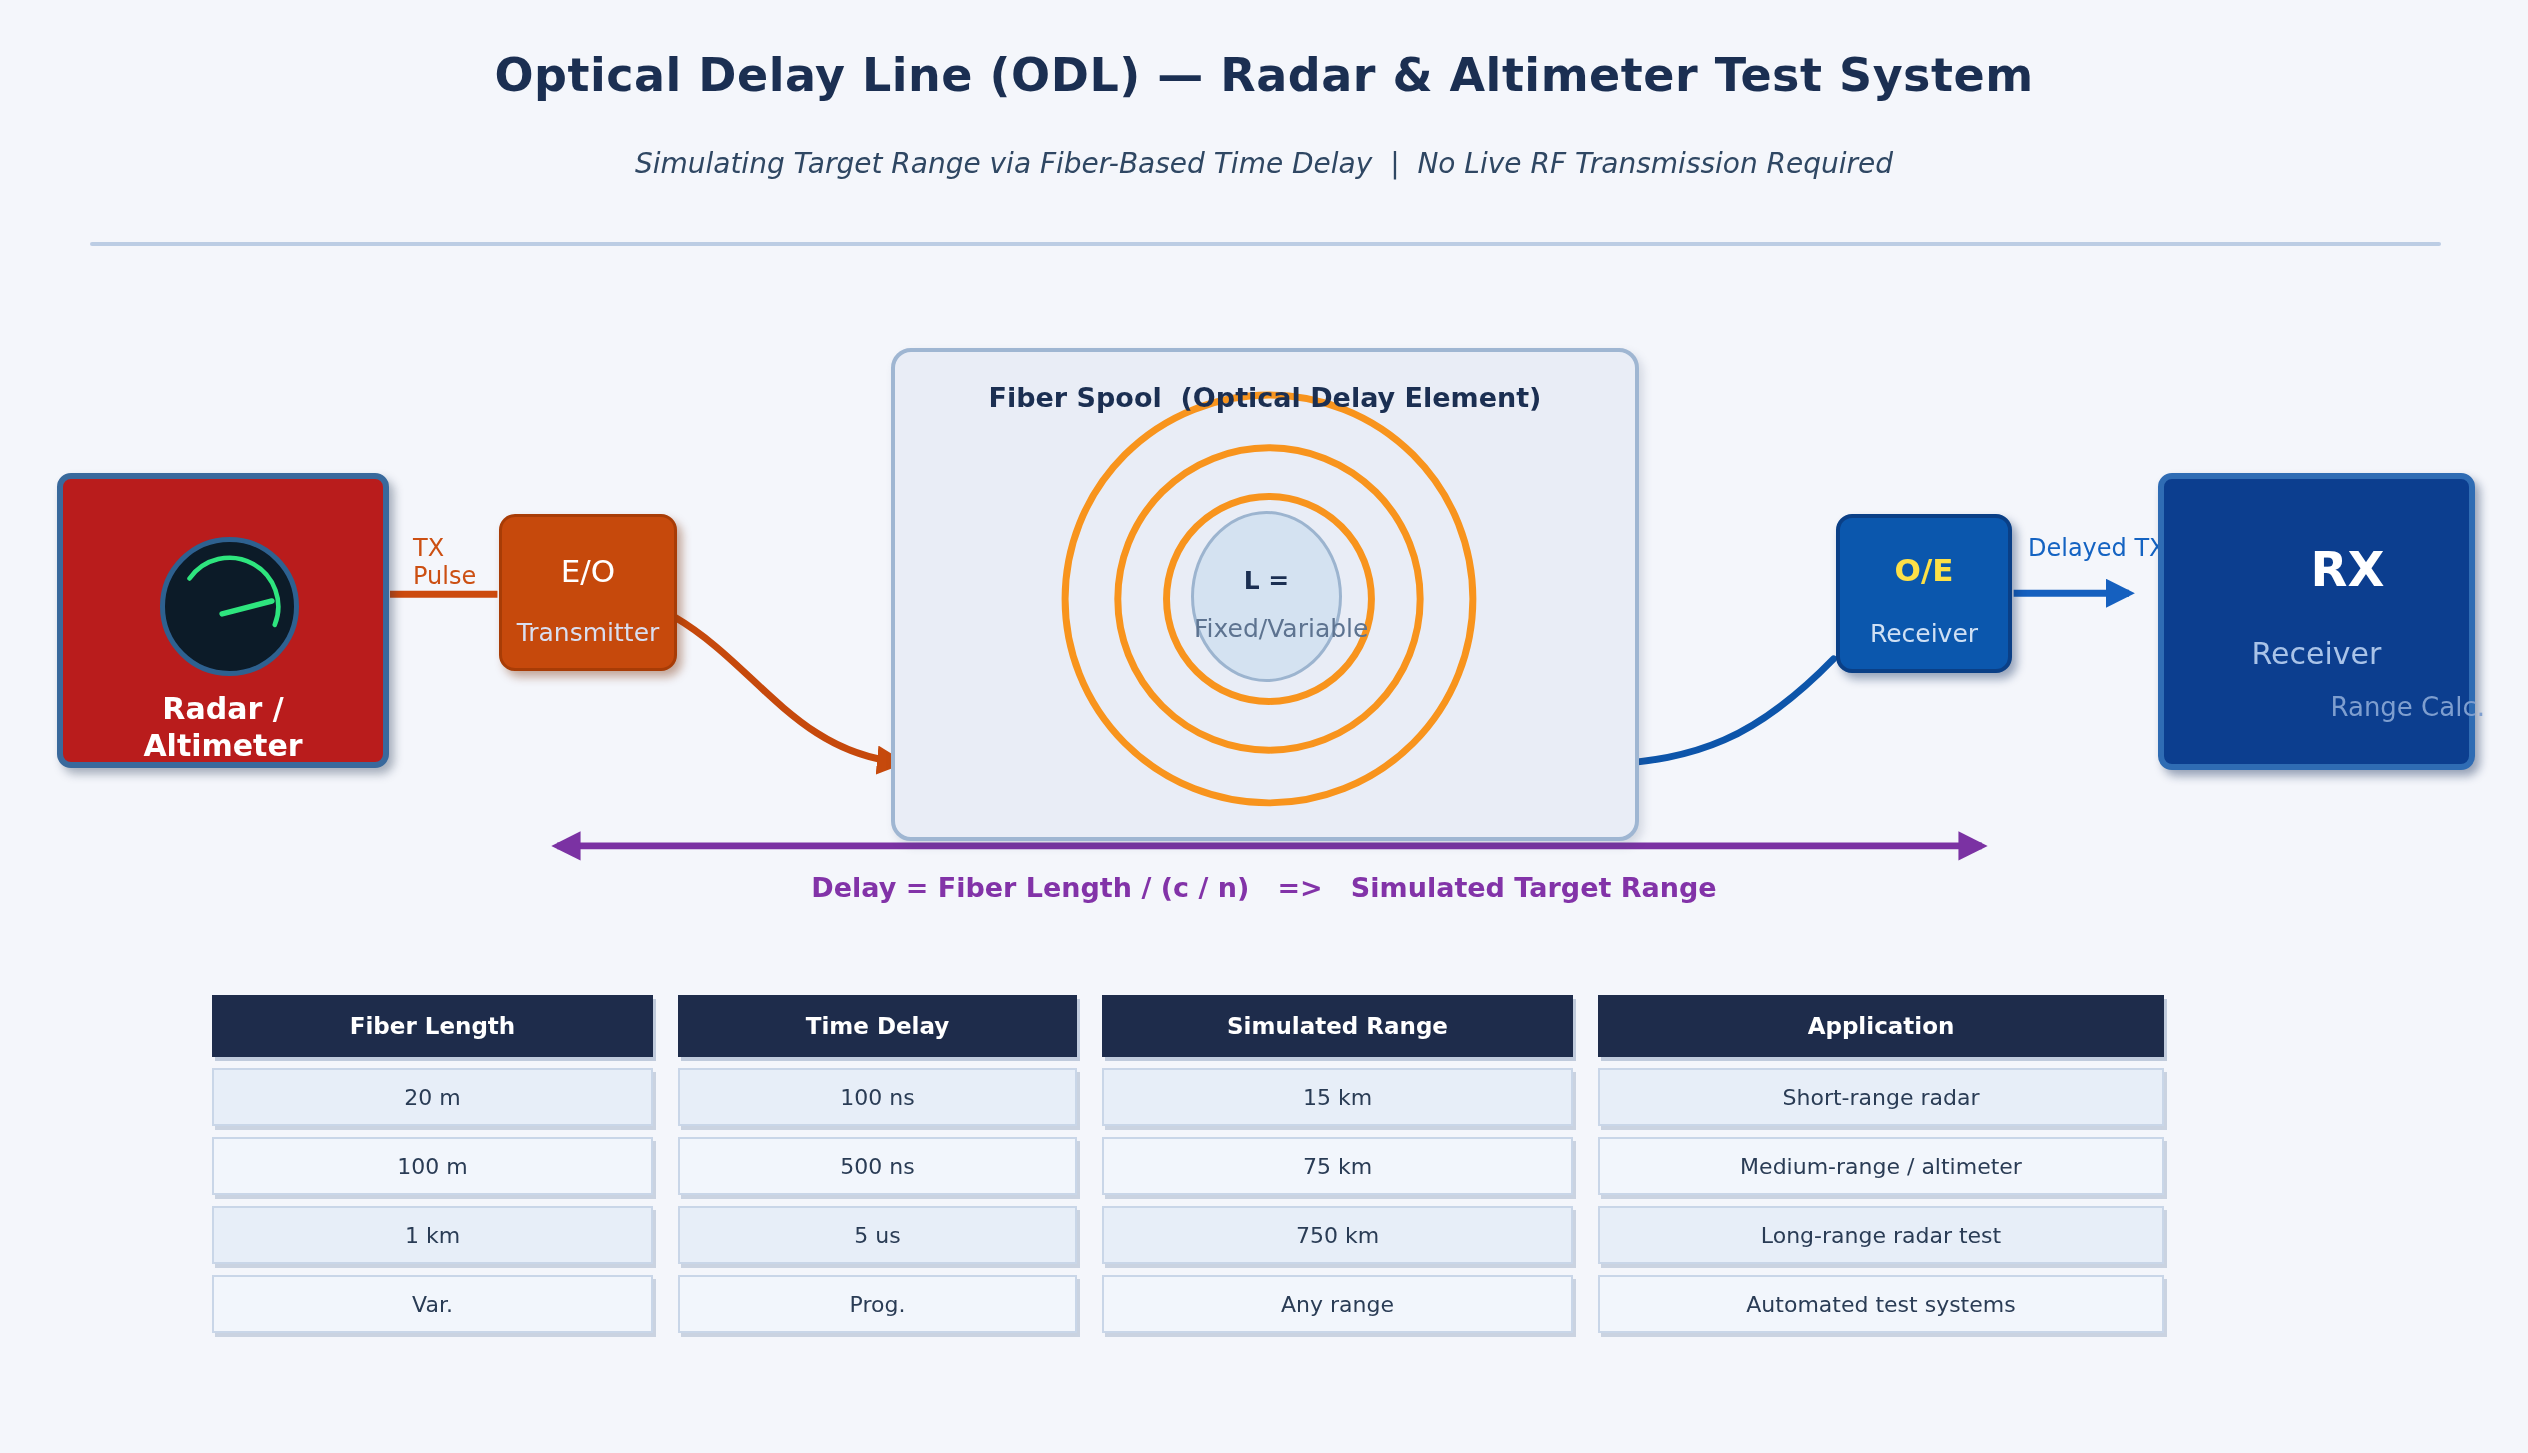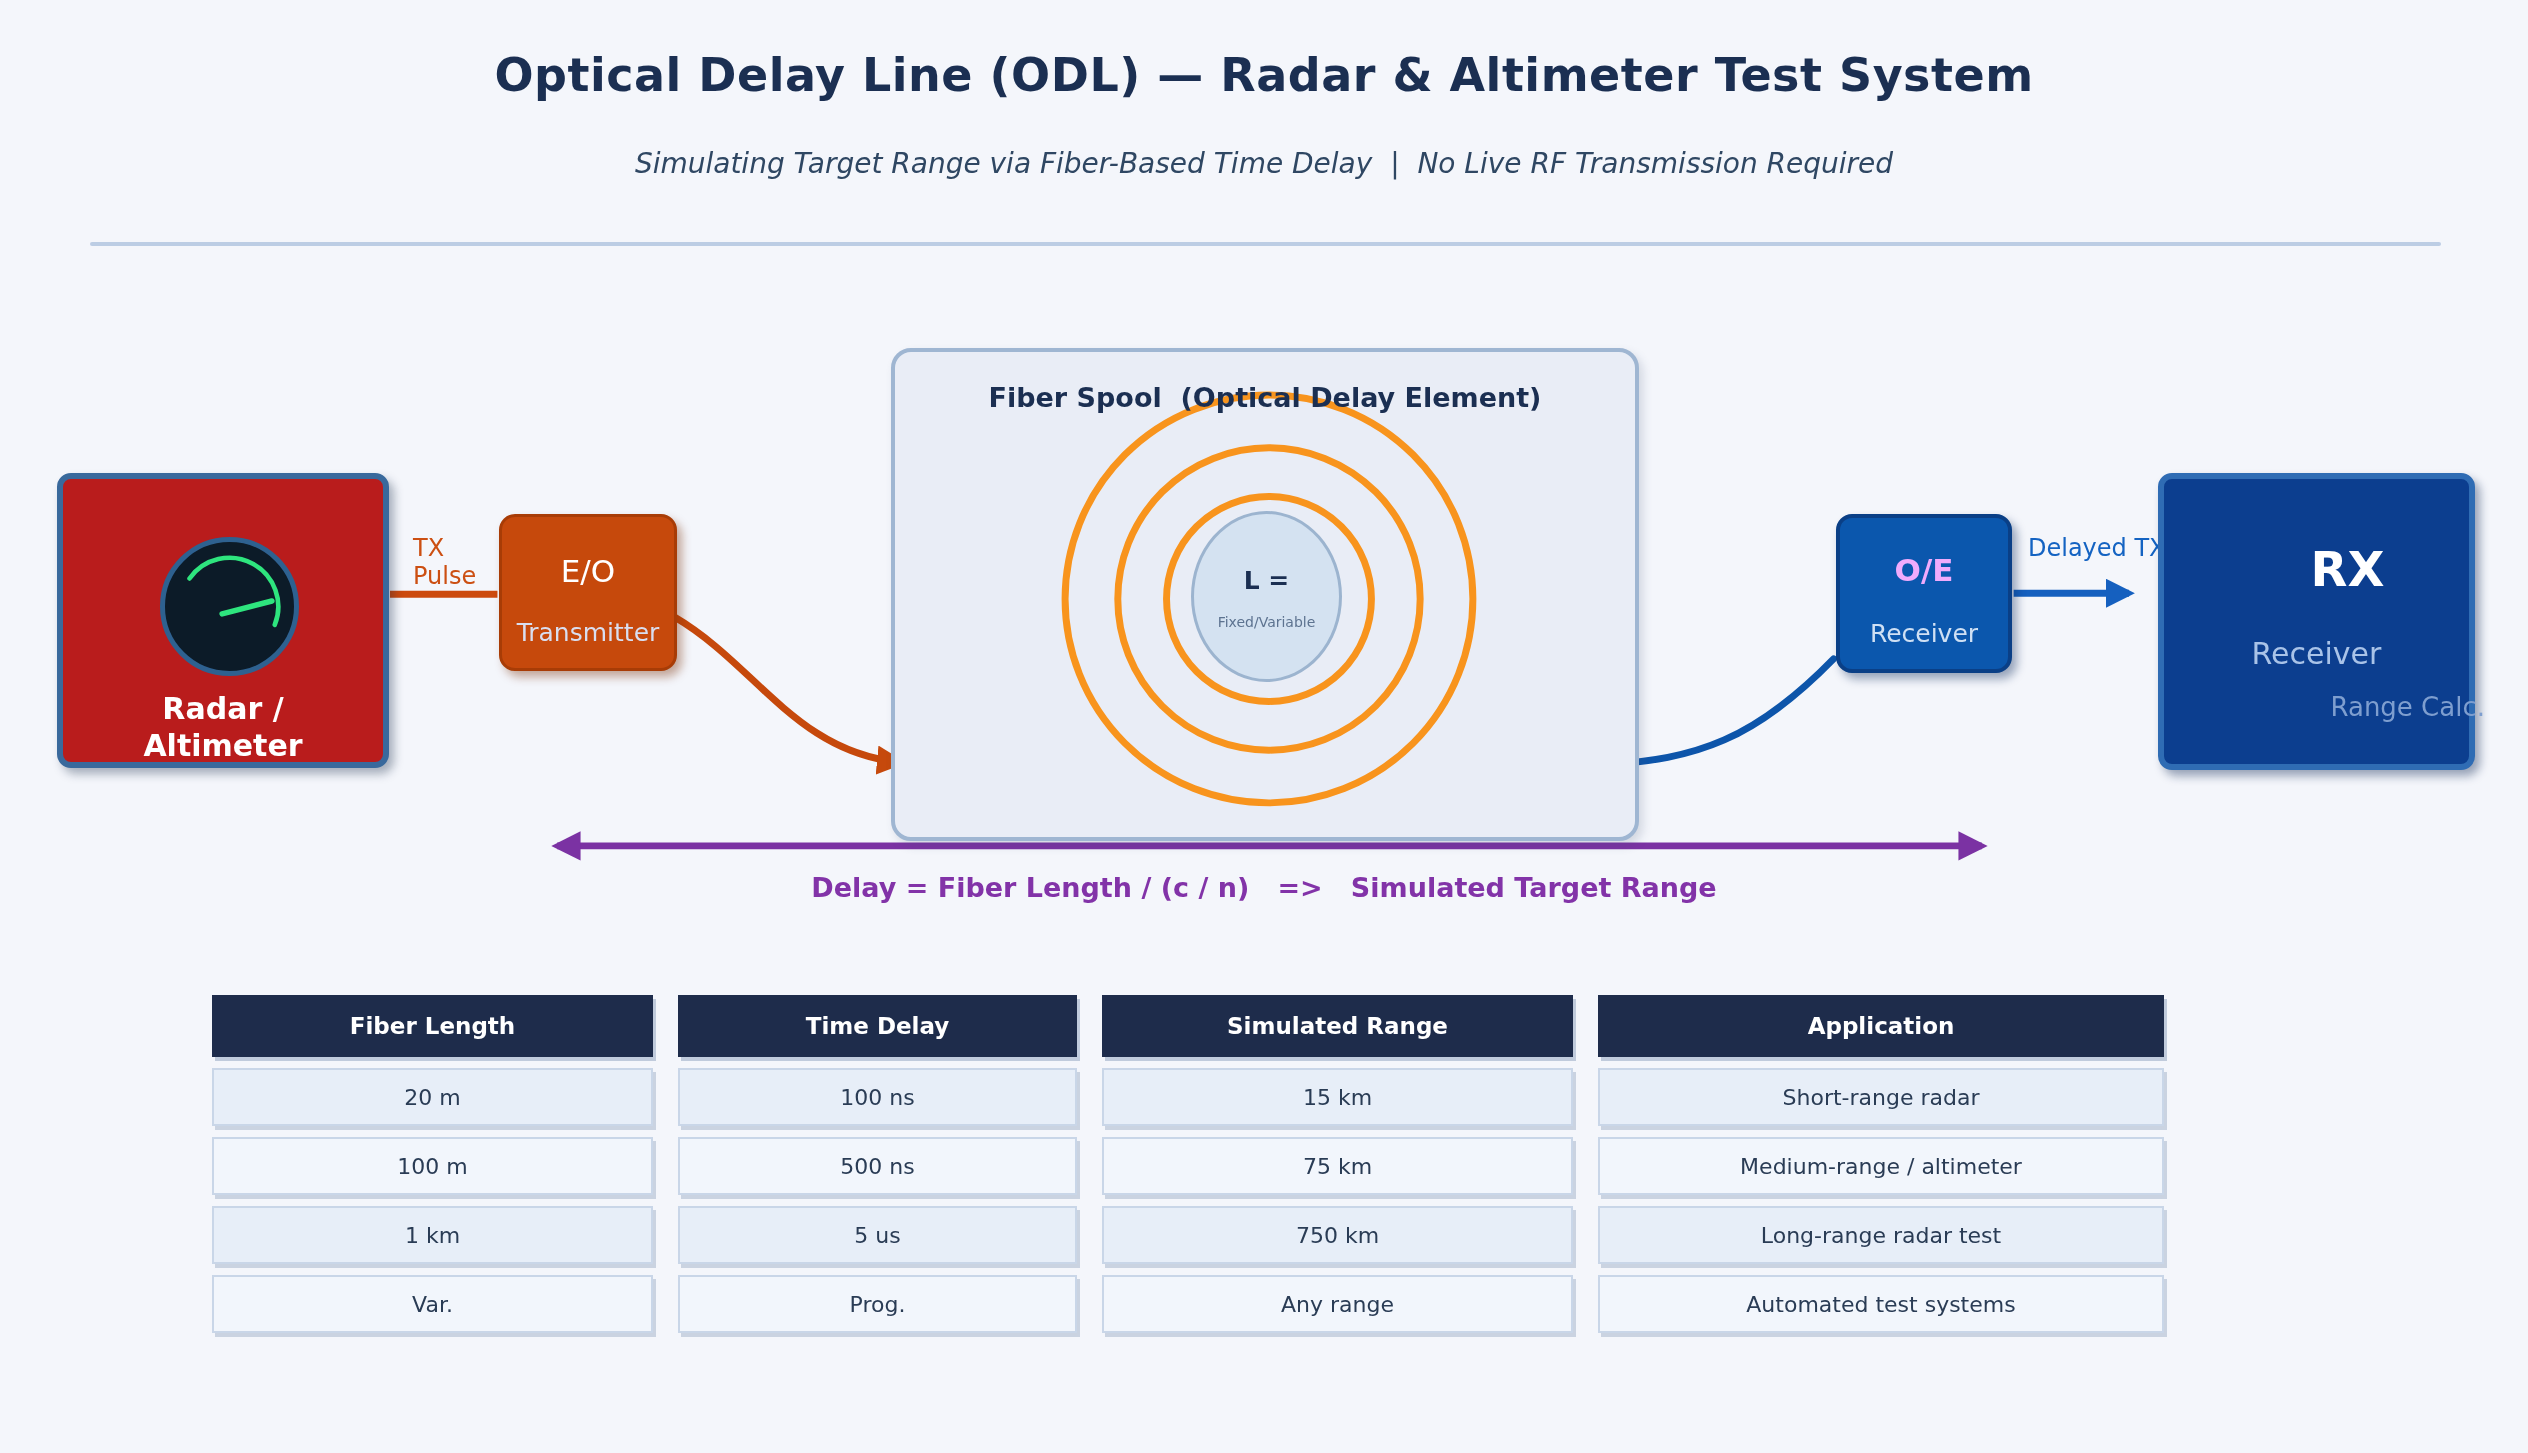--- a/index.html
+++ b/index.html
@@ -52,27 +52,27 @@
   .fiber-title{
     left:0;top:30px;width:740px;text-align:center;z-index:3;position:absolute;
     font-size:27px;font-weight:bold;color:#1b2f52;white-space:pre;
   }
   .fiber-rings{left:0;top:0;width:740px;height:485px;}
   .fiber-core{
     left:296px;top:159px;width:151px;height:171px;border-radius:50%;
     background:#d4e2f1;border:3px solid #9cb4cf;box-sizing:border-box;z-index:2;
   }
   .core-l{left:0;top:52px;width:145px;text-align:center;font-weight:bold;font-size:25px;color:#1b2f52;}
-  .core-fv{left:0;top:100px;width:145px;text-align:center;font-size:14px;color:#5d7390;}
+  .core-fv{left:0;top:100px;width:145px;text-align:center;font-size:25px;color:#5d7390;}
   .oe-box{
     left:1836px;top:514px;width:176px;height:159px;
     background:#0b57ad;border:4px solid #0a3f86;border-radius:16px;
     box-shadow:5px 6px 10px rgba(10,40,90,.4);
   }
-  .oe-title{left:0;top:34px;width:168px;text-align:center;color:#f0abfc;font-weight:bold;font-size:31px;}
+  .oe-title{left:0;top:34px;width:168px;text-align:center;color:#fde047;font-weight:bold;font-size:31px;}
   .oe-sub{left:0;top:101px;width:168px;text-align:center;color:#cfe0f4;font-size:25px;}
   .rx-box{
     left:2158px;top:473px;width:317px;height:297px;
     background:#0c3e8f;border:6px solid #2f6cb4;border-radius:14px;
     box-shadow:5px 6px 10px rgba(10,35,80,.4);
   }
   .rx-title{left:0;top:62px;width:367px;text-align:center;color:#fff;font-weight:bold;font-size:48px;}
   .rx-sub{left:0;top:157px;width:305px;text-align:center;color:#a9c3e8;font-size:30px;}
   .rx-note{left:0;top:213px;width:321px;text-align:right;color:#7e9ecf;font-size:26px;}
   

